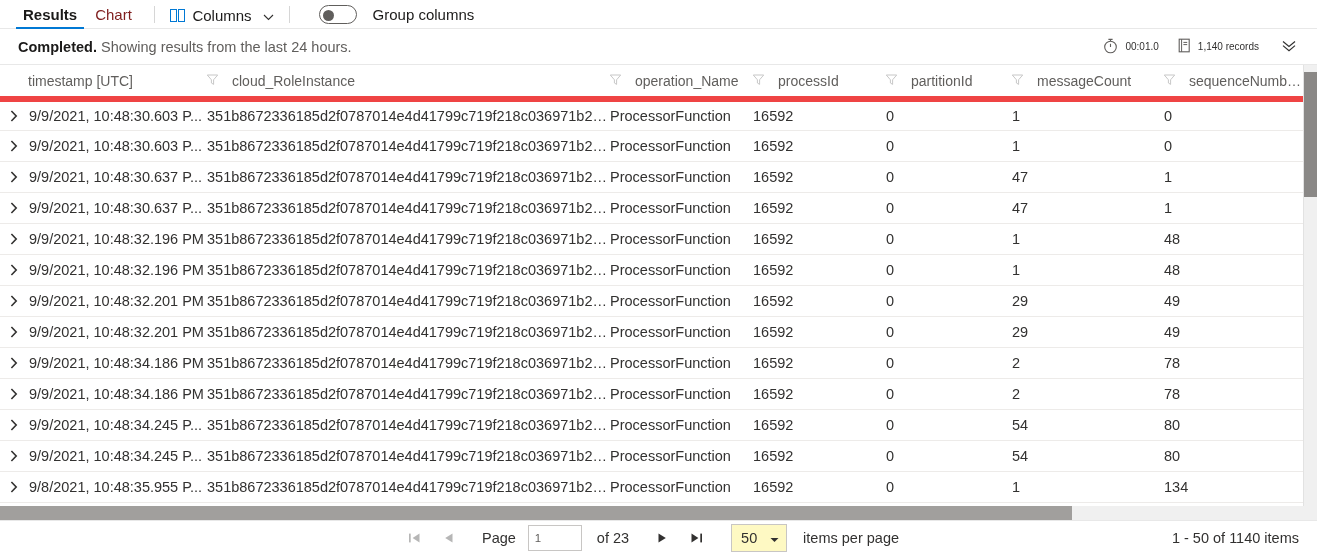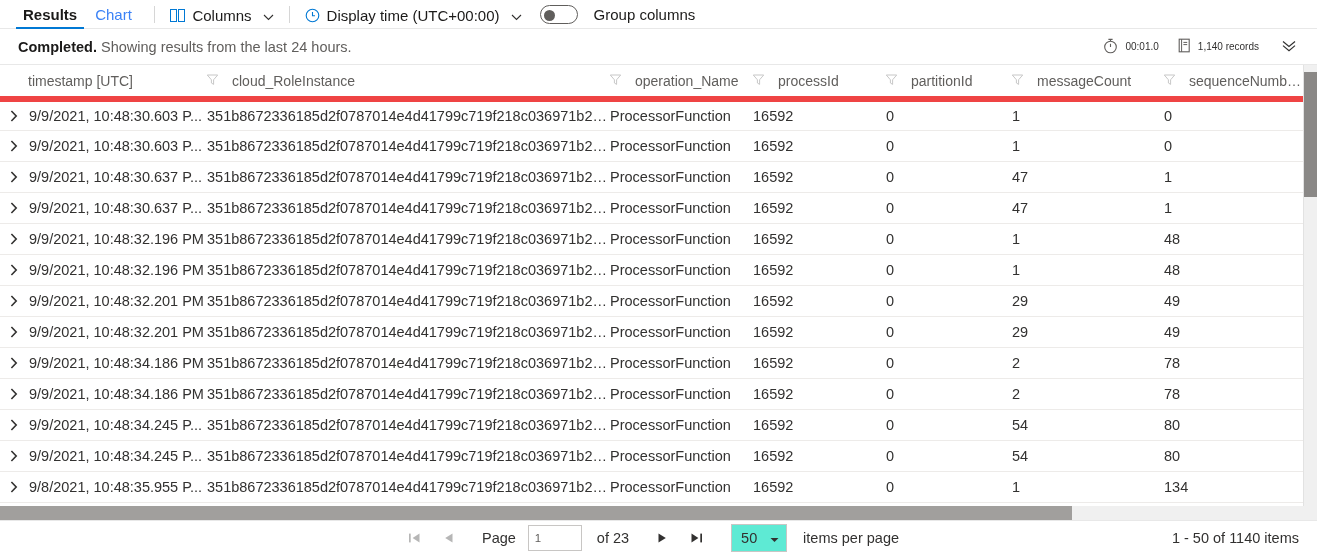--- a/index.html
+++ b/index.html
@@ -17,21 +17,21 @@
     height: 29px; flex: 0 0 29px;
     display: flex; align-items: flex-end;
     padding: 0 0 0 14px;
     position: relative;
   }
   .toolbar-underline {
     position: absolute; left: 0; right: 0; bottom: 0; height: 1px; background: #e8e8e8;
   }
   .tab {
     position: relative;
-    font-size: 15px; color: #3b82f6;
+    font-size: 15px; color: #7f1d1d;
     padding: 0 9px 6px 9px;
     cursor: pointer; line-height: 17px;
     z-index: 2;
   }
   .tab.active { font-weight: 600; color: #1b1a19; }
   .tab.active::after {
     content: ""; position: absolute; left: 2px; right: 2px; bottom: 0;
     height: 2px; background: #0078d4;
   }
   .tb-sep { width: 1px; height: 17px; background: #d6d6d6; margin: 0 13px 6px 13px; }
@@ -132,21 +132,21 @@
     cursor: pointer;
   }
   .pg-btn.disabled { opacity: .35; cursor: default; }
   .pg-label { font-size: 14.5px; color: #323130; margin: 0 8px 0 14px; }
   .pg-input {
     width: 54px; height: 26px; border: 1px solid #c8c6c4; background: #fff;
     font-size: 11.5px; color: #605e5c; padding: 0 6px; font-family: "Liberation Sans", sans-serif;
   }
   .pg-of { font-size: 14.5px; color: #323130; margin: 0 14px 0 11px; }
   .pg-select {
-    width: 56px; height: 28px; border: 1px solid #c8c6c4; background: #5eead4;
+    width: 56px; height: 28px; border: 1px solid #c8c6c4; background: #fef9c3;
     display: flex; align-items: center; justify-content: space-between;
     padding: 0 7px 0 9px; margin-left: 16px; cursor: pointer;
   }
   .pg-select span { font-size: 14.5px; color: #323130; }
   .pg-ipp { font-size: 14.5px; color: #323130; margin-left: 12px; }
   .footer-right { position: absolute; right: 18px; font-size: 14.5px; color: #323130; }
 </style>
 </head>
 <body>
 
@@ -172,34 +172,20 @@
       <span>Columns</span>
       <span class="chev-sm">
         <svg width="11" height="7" viewBox="0 0 11 7">
             <path d="M1 1 L5.5 5.5 L10 1" fill="none" stroke="#323130" stroke-width="1.1"></path>
           </svg>
       </span>
     </div>
 
     <div class="tb-sep"></div>
 
-    <div class="tb-btn">
-      <span class="clock-icon">
-        <svg width="15" height="15" viewBox="0 0 15 15">
-          <circle cx="7.5" cy="7.5" r="6.3" fill="none" stroke="#0078d4" stroke-width="1.1"></circle>
-          <path d="M7.5 4.1 L7.5 7.7 L10 7.7" fill="none" stroke="#0078d4" stroke-width="1.1"></path>
-        </svg>
-      </span>
-      <span>Display time (UTC+00:00)</span>
-      <span class="chev-sm">
-        <svg width="11" height="7" viewBox="0 0 11 7">
-            <path d="M1 1 L5.5 5.5 L10 1" fill="none" stroke="#323130" stroke-width="1.1"></path>
-          </svg>
-      </span>
-    </div>
 
     <div class="toggle-wrap">
       <span class="toggle">
         <span class="knob"></span>
       </span>
       <span class="toggle-label">Group columns</span>
     </div>
   </div>
 
   <div class="statusbar">

